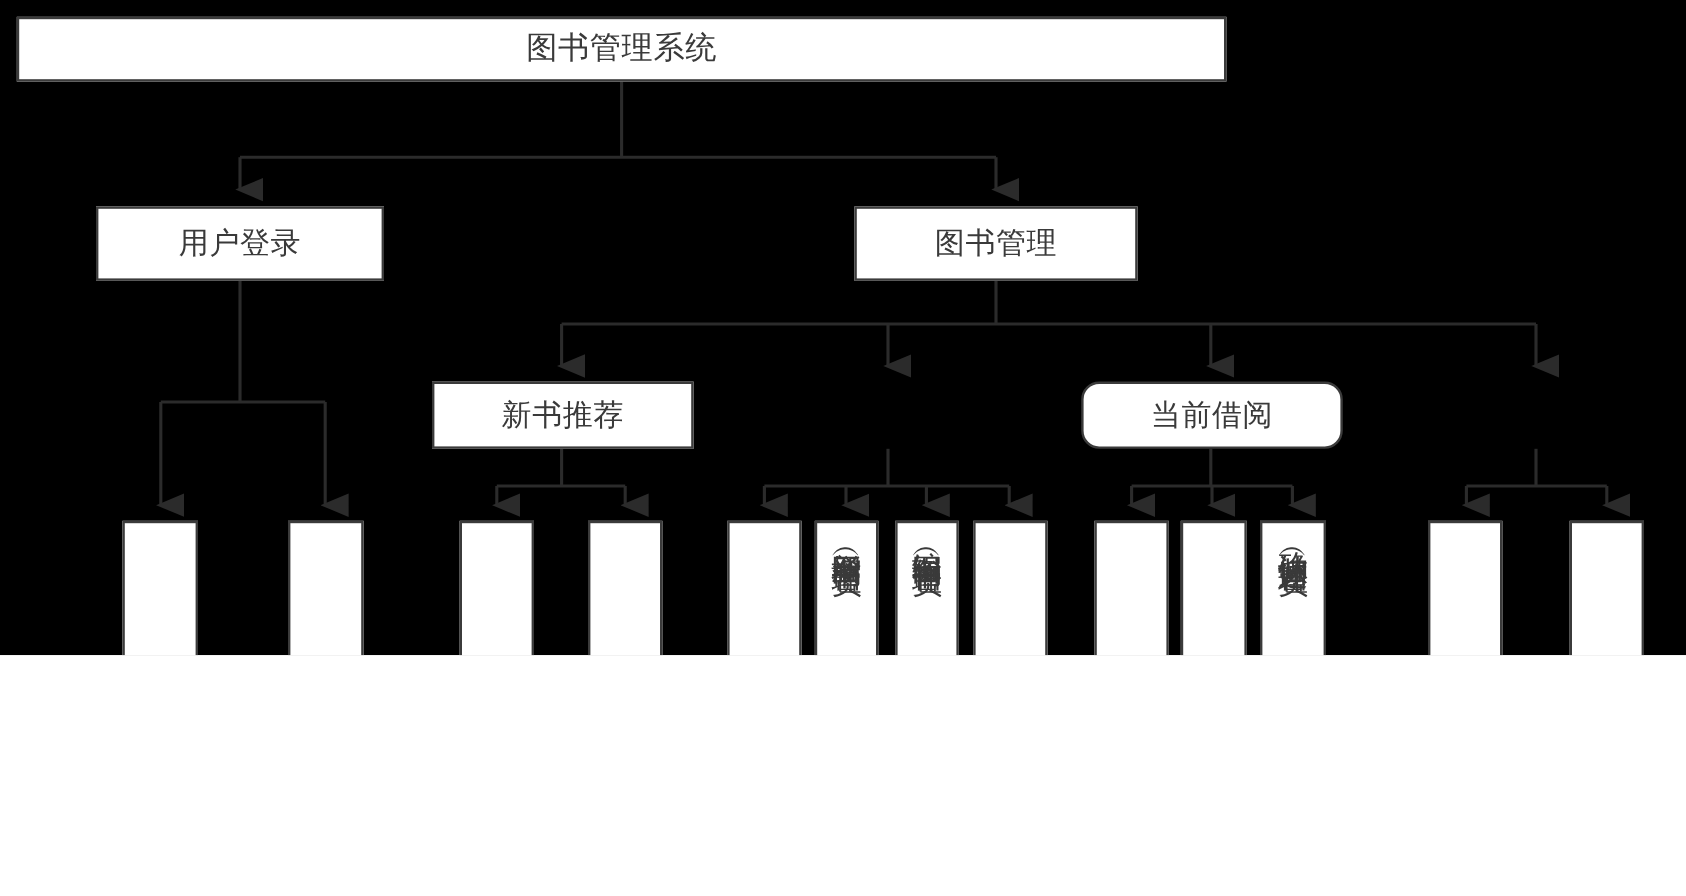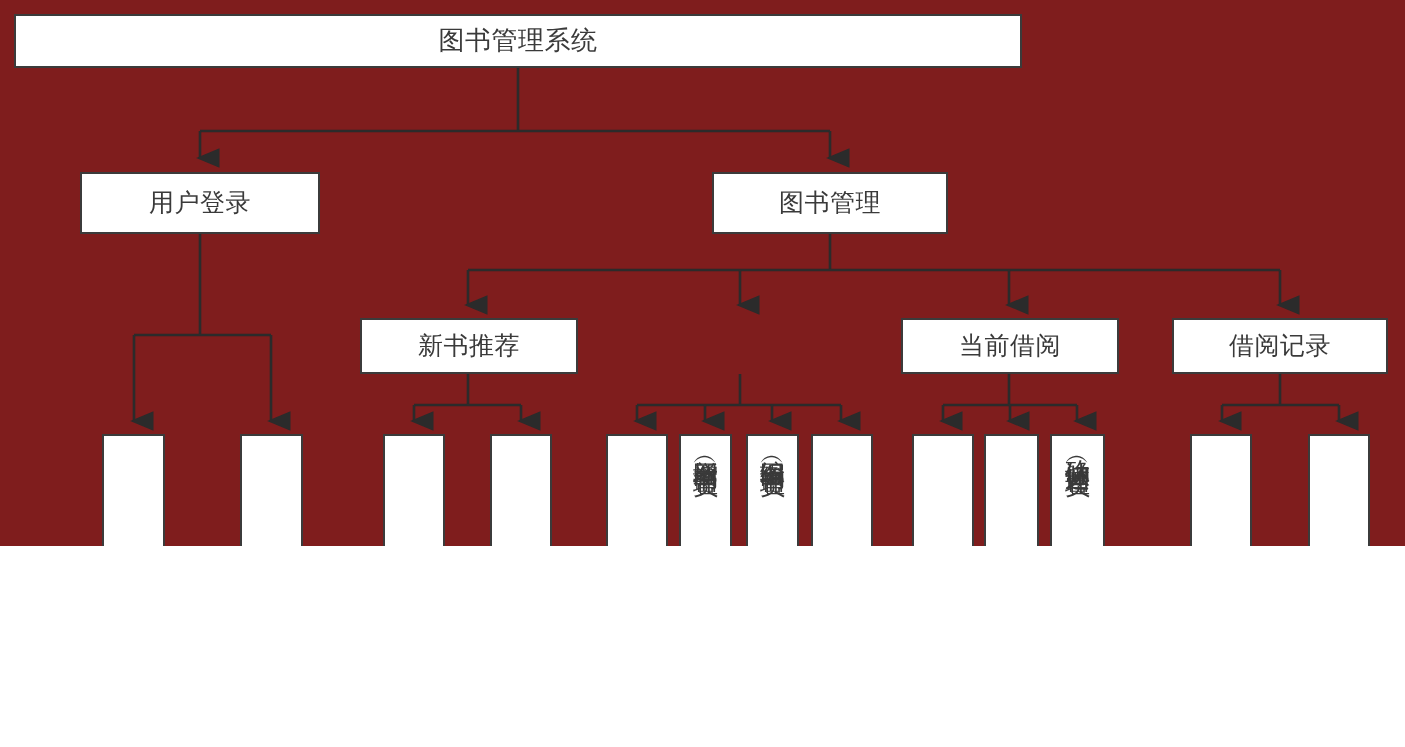--- a/index.html
+++ b/index.html
@@ -7,21 +7,21 @@
     padding: 0;
     background: #ffffff;
   }
   body {
     font-family: "DejaVu Sans", "Liberation Sans", sans-serif;
   }
   #canvas {
     position: relative;
     width: 1405px;
     height: 546px;
-    background: #7f1d1d;
+    background: #000000;
     overflow: hidden;
   }
   svg#wires {
     position: absolute;
     left: 0;
     top: 0;
     width: 1405px;
     height: 747px;
   }
   .node {
@@ -140,25 +140,22 @@
   <div class="node horiz" style="left:80px; top:172px; width:240px; height:62px;">
     <span class="label">用户登录</span>
   </div>
   <div class="node horiz" style="left:712px; top:172px; width:236px; height:62px;">
     <span class="label">图书管理</span>
   </div>
 
   <div class="node horiz" style="left:360px; top:318px; width:218px; height:56px;">
     <span class="label">新书推荐</span>
   </div>
-  <div class="node horiz" style="left:901px; top:318px; width:218px; height:56px;">
+  <div class="node horiz" style="left:901px; top:318px; width:218px; height:56px;border-radius:15px;">
     <span class="label">当前借阅</span>
-  </div>
-  <div class="node horiz" style="left:1172px; top:318px; width:216px; height:56px;">
-    <span class="label">借阅记录</span>
   </div>
 
   <div class="node vert centered" style="left:102px; top:434px; width:63px; height:299px;">
     <span class="label">用户登录</span>
   </div>
   <div class="node vert centered" style="left:240px; top:434px; width:63px; height:299px;">
     <span class="label">注销登录</span>
   </div>
 
   <div class="node vert centered" style="left:383px; top:434px; width:62px; height:299px;">

